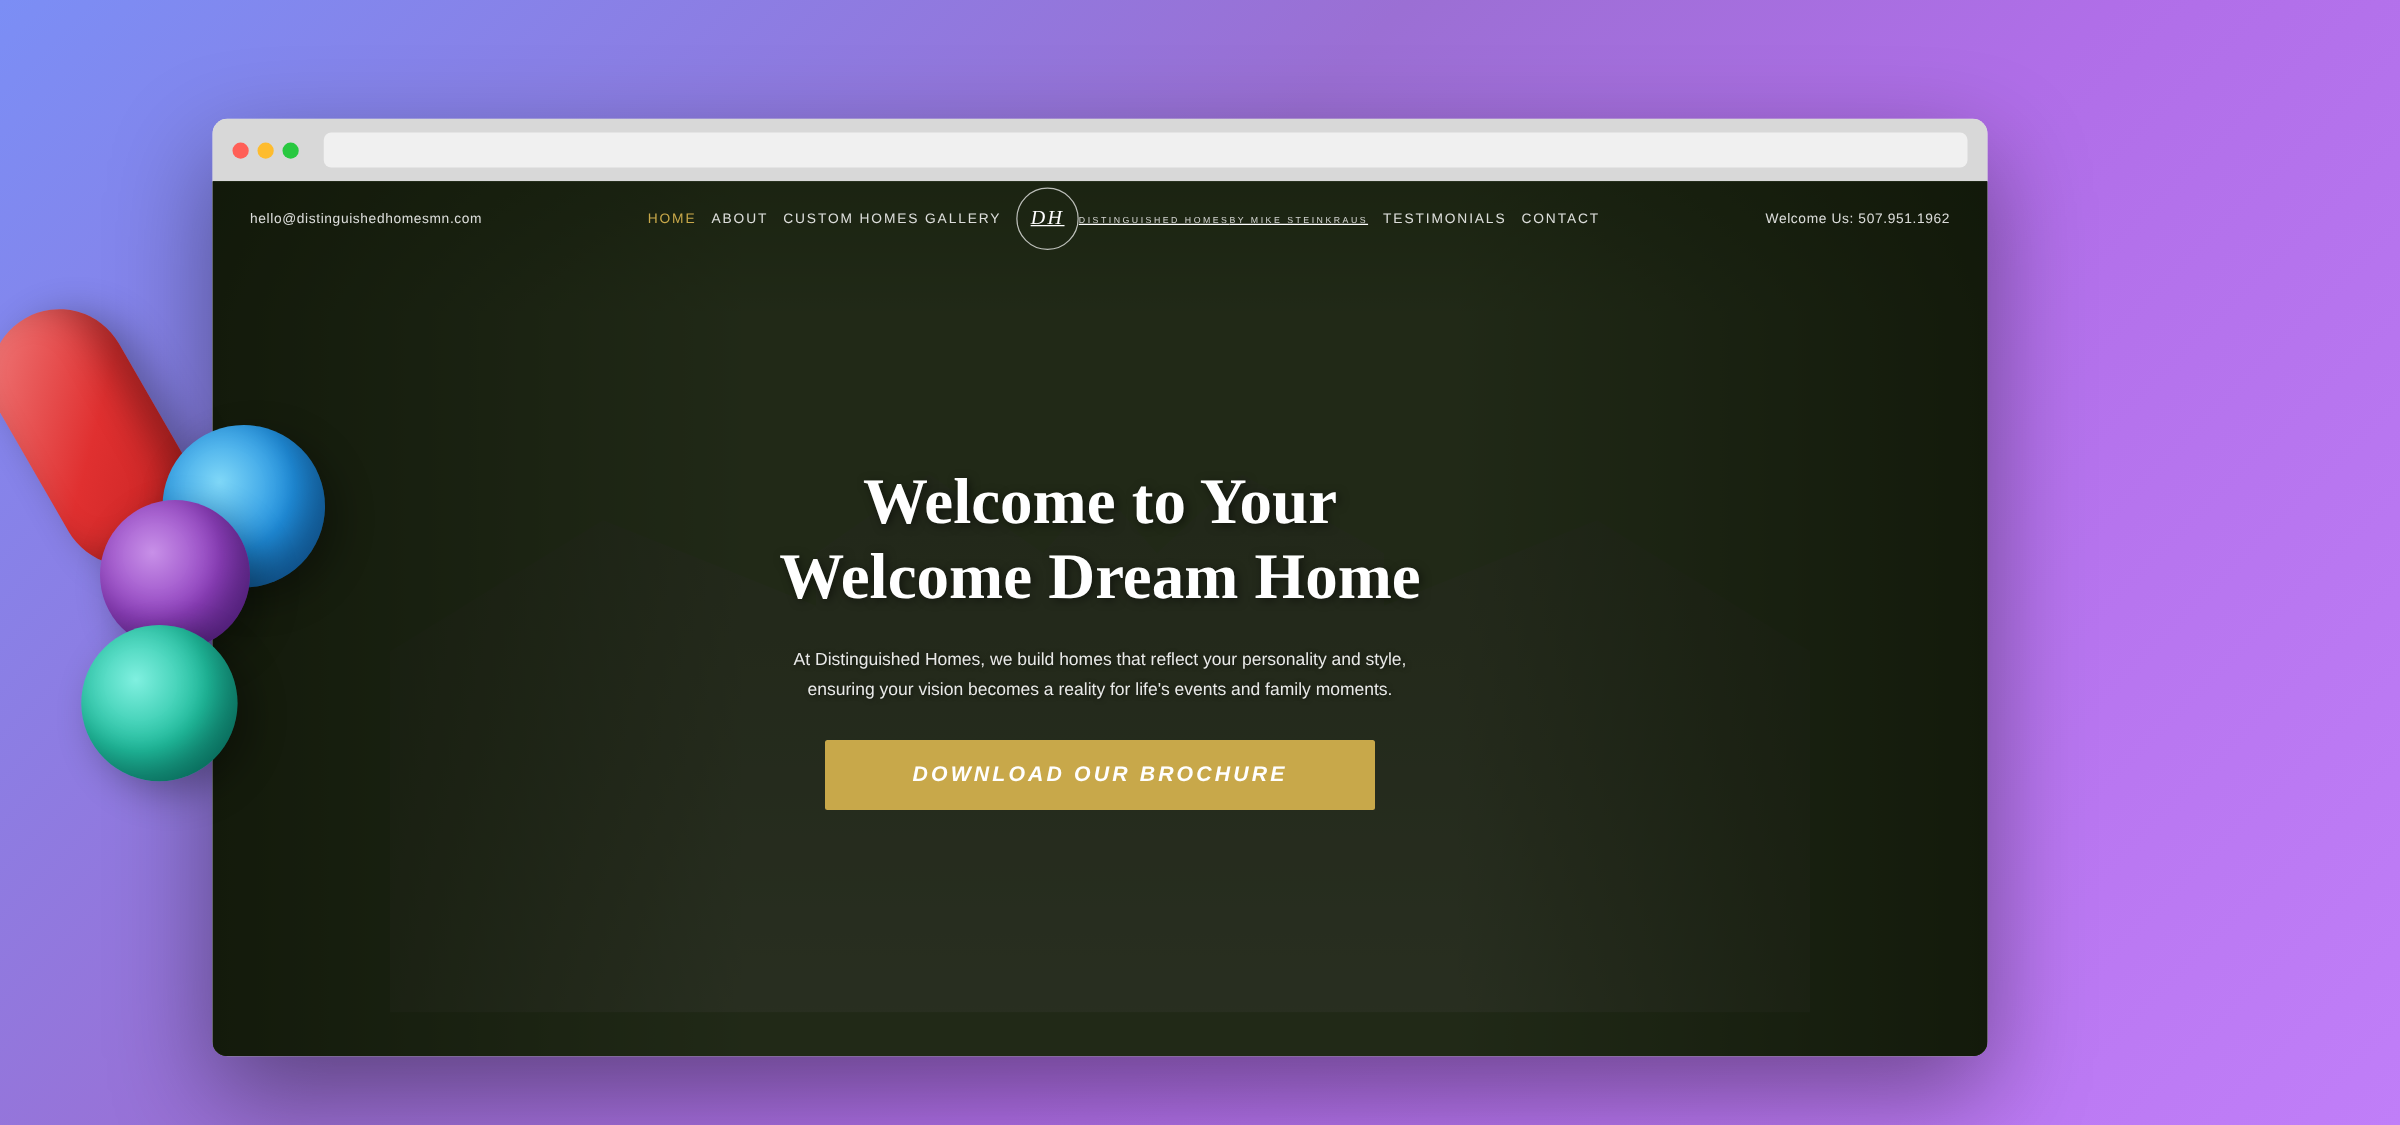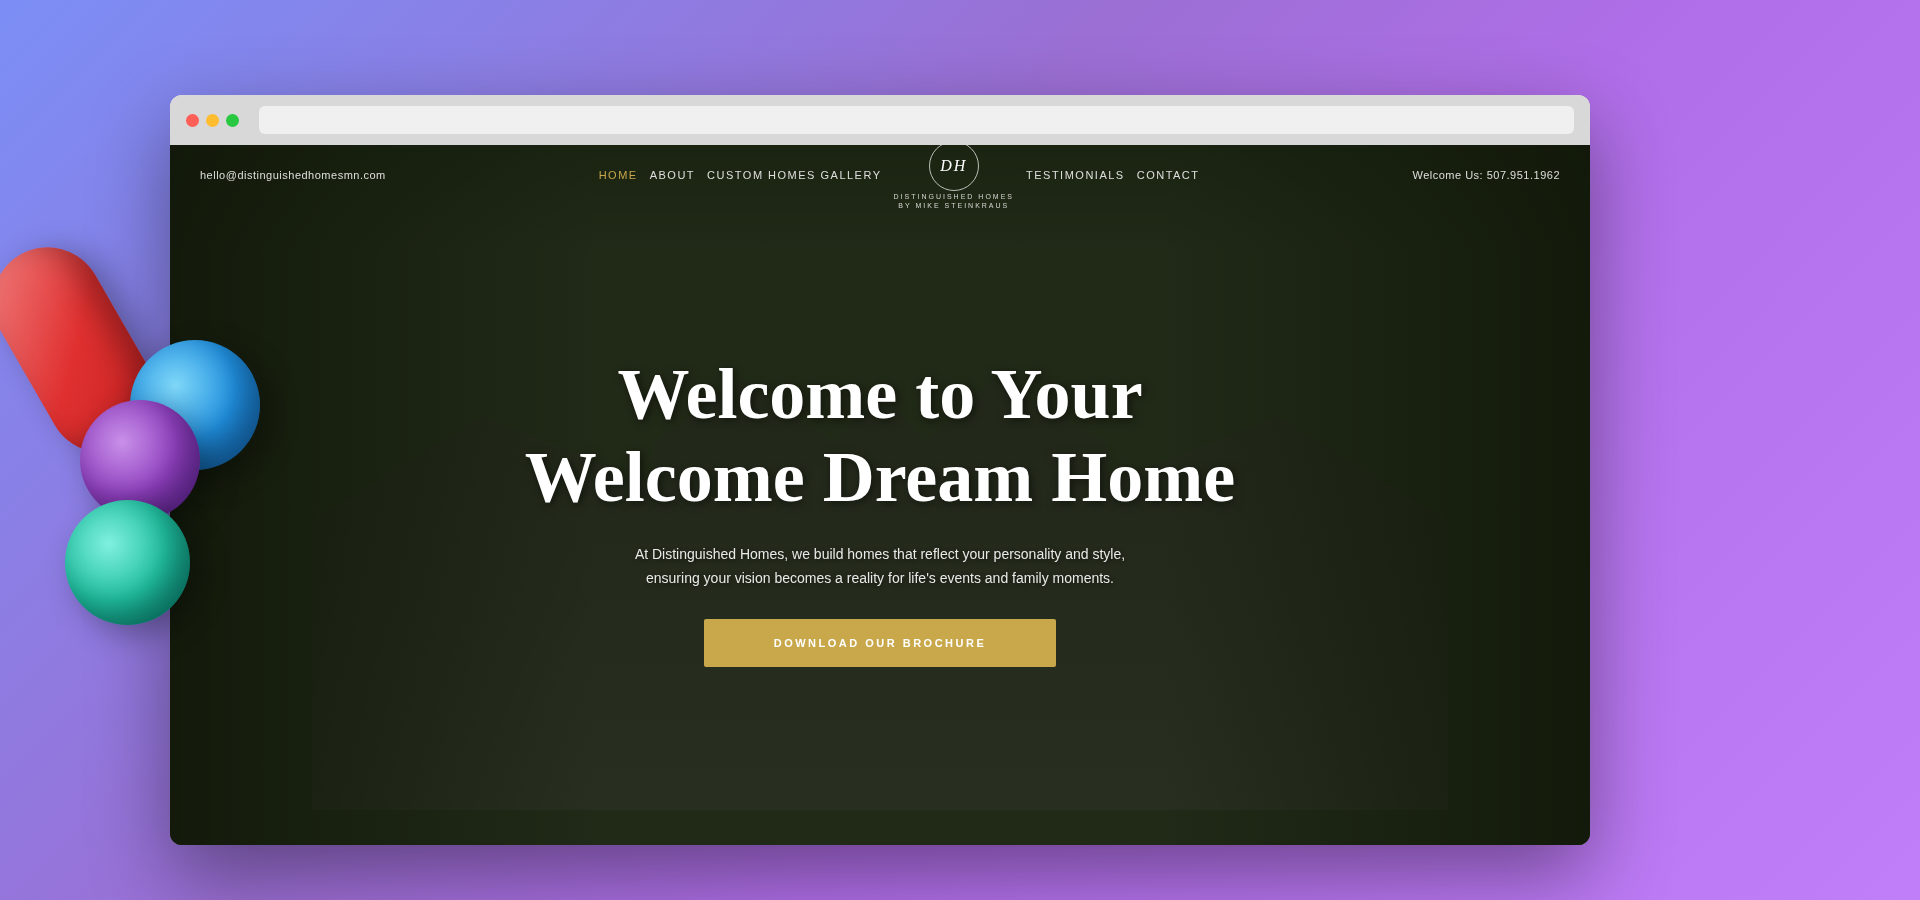--- a/index.html
+++ b/index.html
@@ -212,26 +212,27 @@
       cursor: pointer;
       text-decoration: none;
     }
 
     .nav-item.active {
       color: #c8a84a;
     }
 
     .nav-logo {
       display: flex;
-      flex-direction: column;
+      flex-direction: row;
       align-items: center;
       color: white;
       font-size: 9px;
       letter-spacing: 2px;
       text-align: center;
+      text-decoration: underline;
     }
 
     .logo-circle {
       width: 50px;
       height: 50px;
       border-radius: 50%;
       border: 1.5px solid rgba(255,255,255,0.7);
       display: flex;
       align-items: center;
       justify-content: center;
@@ -271,21 +272,21 @@
       flex-direction: column;
       align-items: center;
       justify-content: center;
       z-index: 5;
       text-align: center;
       padding: 60px 30px 30px;
     }
 
     .hero-title {
       font-family: Georgia, 'Times New Roman', serif;
-      font-size: 72px;
+      font-size: 52px;
       font-weight: 700;
       color: white;
       line-height: 1.15;
       margin-bottom: 24px;
       text-shadow: 2px 2px 8px rgba(0,0,0,0.5);
     }
 
     .hero-subtitle {
       color: rgba(255,255,255,0.9);
       font-size: 14px;
@@ -293,26 +294,27 @@
       max-width: 520px;
       margin-bottom: 28px;
       text-shadow: 1px 1px 4px rgba(0,0,0,0.5);
     }
 
     .cta-button {
       background: #c8a84a;
       color: white;
       border: none;
       padding: 18px 70px;
-      font-size: 11px;
+      font-size: 17px;
       font-weight: 700;
       letter-spacing: 2.5px;
       text-transform: uppercase;
       cursor: pointer;
       border-radius: 2px;
+      font-style: italic;
     }
   </style>
 </head>
 <body>
 
 <div class="shapes-container">
   <div class="shape-capsule-red"></div>
   <div class="shape-sphere-blue"></div>
   <div class="shape-sphere-purple"></div>
   <div class="shape-sphere-teal"></div>

